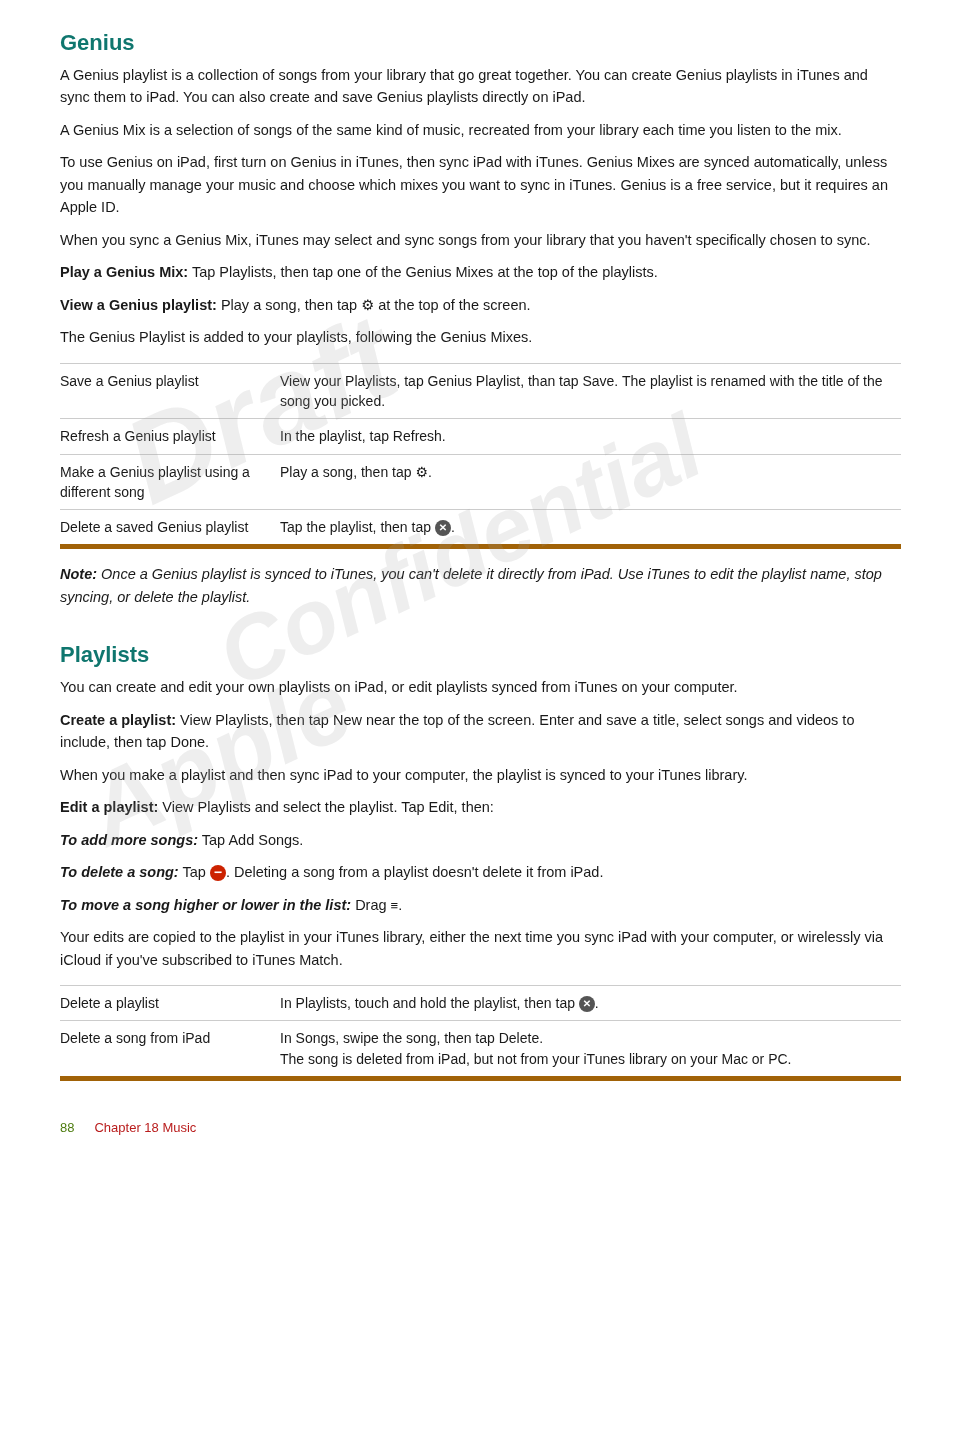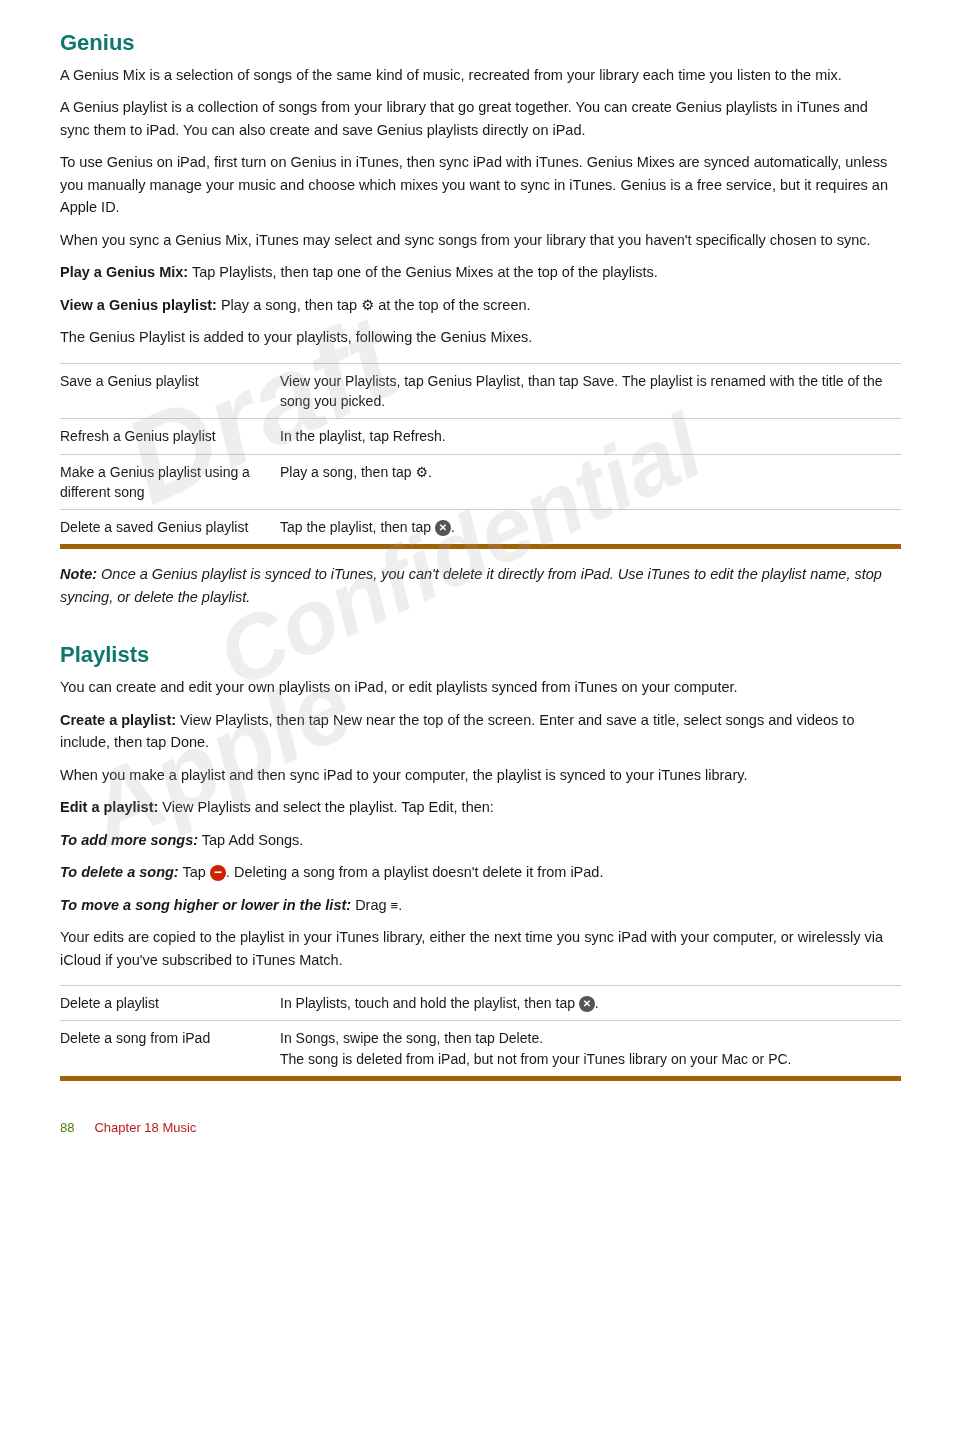--- a/index.html
+++ b/index.html
@@ -181,22 +181,22 @@
 
 <div class="page-container">
 
   <div class="watermark-draft">Draft</div>
   <div class="watermark-confidential">Confidential</div>
   <div class="watermark-apple">Apple</div>
 
   <section>
     <h2 class="section-heading">Genius</h2>
 
+    <p>A Genius playlist is a collection of songs from your library that go great together. You can create Genius playlists in iTunes and sync them to iPad. You can also create and save Genius playlists directly on iPad.</p>
     <p>A Genius Mix is a selection of songs of the same kind of music, recreated from your library each time you listen to the mix.</p>
-    <p>A Genius playlist is a collection of songs from your library that go great together. You can create Genius playlists in iTunes and sync them to iPad. You can also create and save Genius playlists directly on iPad.</p>
     <p>To use Genius on iPad, first turn on Genius in iTunes, then sync iPad with iTunes. Genius Mixes are synced automatically, unless you manually manage your music and choose which mixes you want to sync in iTunes. Genius is a free service, but it requires an Apple ID.</p>
     <p>When you sync a Genius Mix, iTunes may select and sync songs from your library that you haven't specifically chosen to sync.</p>
 
     <p>
       <strong>Play a Genius Mix:</strong><span> Tap Playlists, then tap one of the Genius Mixes at the top of the playlists.</span>
     </p>
     <p>
       <strong>View a Genius playlist:</strong><span> Play a song, then tap ⚙ at the top of the screen.</span>
     </p>
     <p>The Genius Playlist is added to your playlists, following the Genius Mixes.</p>

